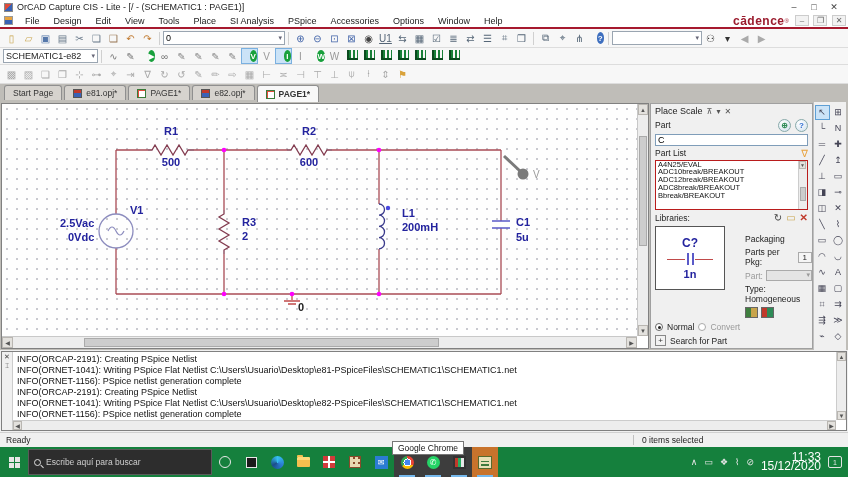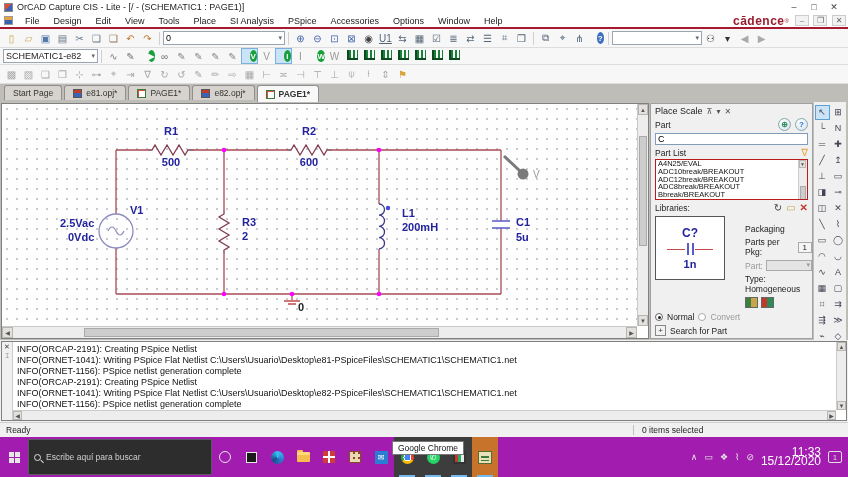--- a/index.html
+++ b/index.html
@@ -123,21 +123,21 @@
   
   .statusbar { height:15px; display:flex; align-items:center; font-size:8.5px; color:#222; background:#F0F0F0; border-top:1px solid #D0D0D0; flex:0 0 auto; }
   .st-left { flex:1; padding-left:6px; }
   .st-mid { width:215px; border-left:1px solid #C0C0C0; padding-left:8px; }
   .st-right { width:200px; border-left:1px solid #C0C0C0; padding-left:10px; display:flex; gap:14px; }
 
   
   .tooltip { position:absolute; left:392px; top:441px; background:#FFFFFF; border:1px solid #767676; font-size:8.5px; padding:1px 5px; color:#111; z-index:50; }
 
   
-  .taskbar { height:40px; background:#a21caf; display:flex; align-items:stretch; color:#FFF; flex:0 0 auto;justify-content:flex-end; }
+  .taskbar { height:30px; background:#15803d; display:flex; align-items:stretch; color:#FFF; flex:0 0 auto;justify-content:flex-end; }
   .startbtn { width:28px; display:flex; align-items:center; justify-content:center; }
   .winlogo { width:11px; height:11px; display:grid; grid-template-columns:5px 5px; grid-template-rows:5px 5px; gap:1px; }
   .winlogo i { background:#E6E6E6; }
   .tsearch { width:184px; background:#2D2D2D; border:1px solid #5A5A5A; margin:2px 0; display:flex; align-items:center; padding:0 5px; gap:5px; }
   .mag { width:7px; height:7px; border:1.4px solid #DDD; border-radius:50%; position:relative; flex:0 0 auto; }
   .mag::after { content:""; position:absolute; width:4px; height:1.4px; background:#DDD; transform:rotate(45deg); left:5px; top:6px; }
   .tsearch input { background:transparent; border:none; outline:none; color:#DDD; font-size:8.5px; width:100%; font-family:"Liberation Sans",sans-serif; }
   .tsearch input::placeholder { color:#CFCFCF; }
   .tbtn { width:26px; display:flex; align-items:center; justify-content:center; position:relative; }
   .tbtn.running::after { content:""; position:absolute; bottom:0; left:5px; right:5px; height:2px; background:#76B9ED; }

